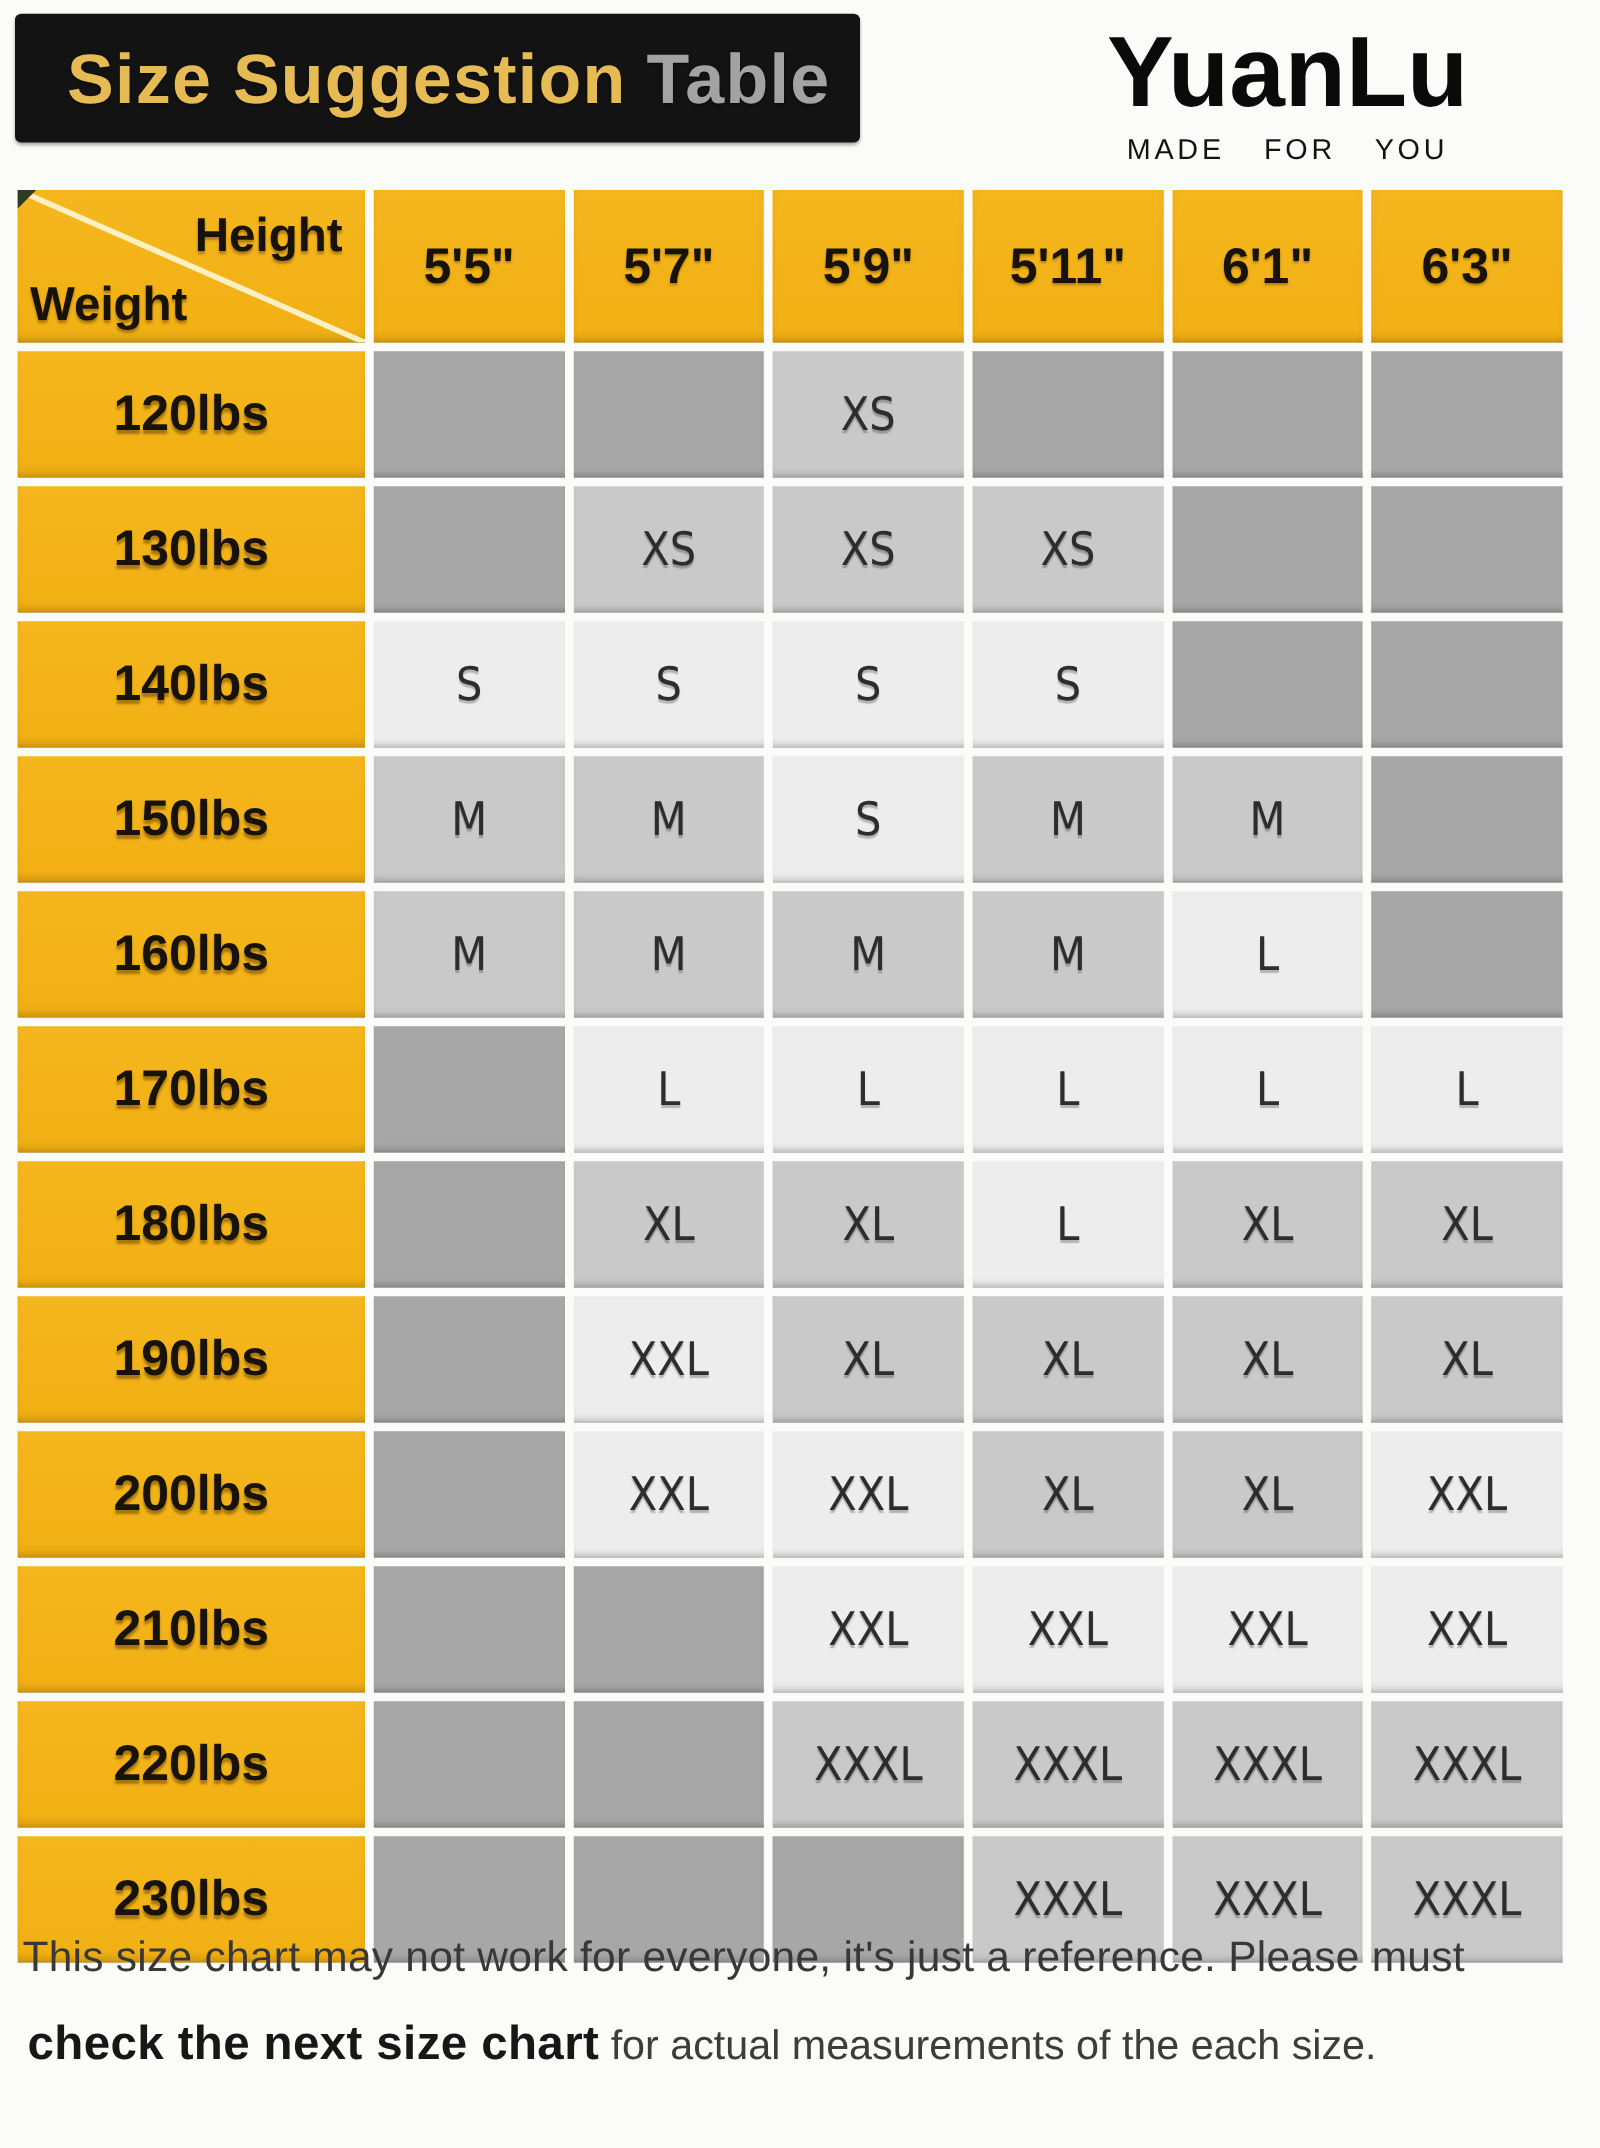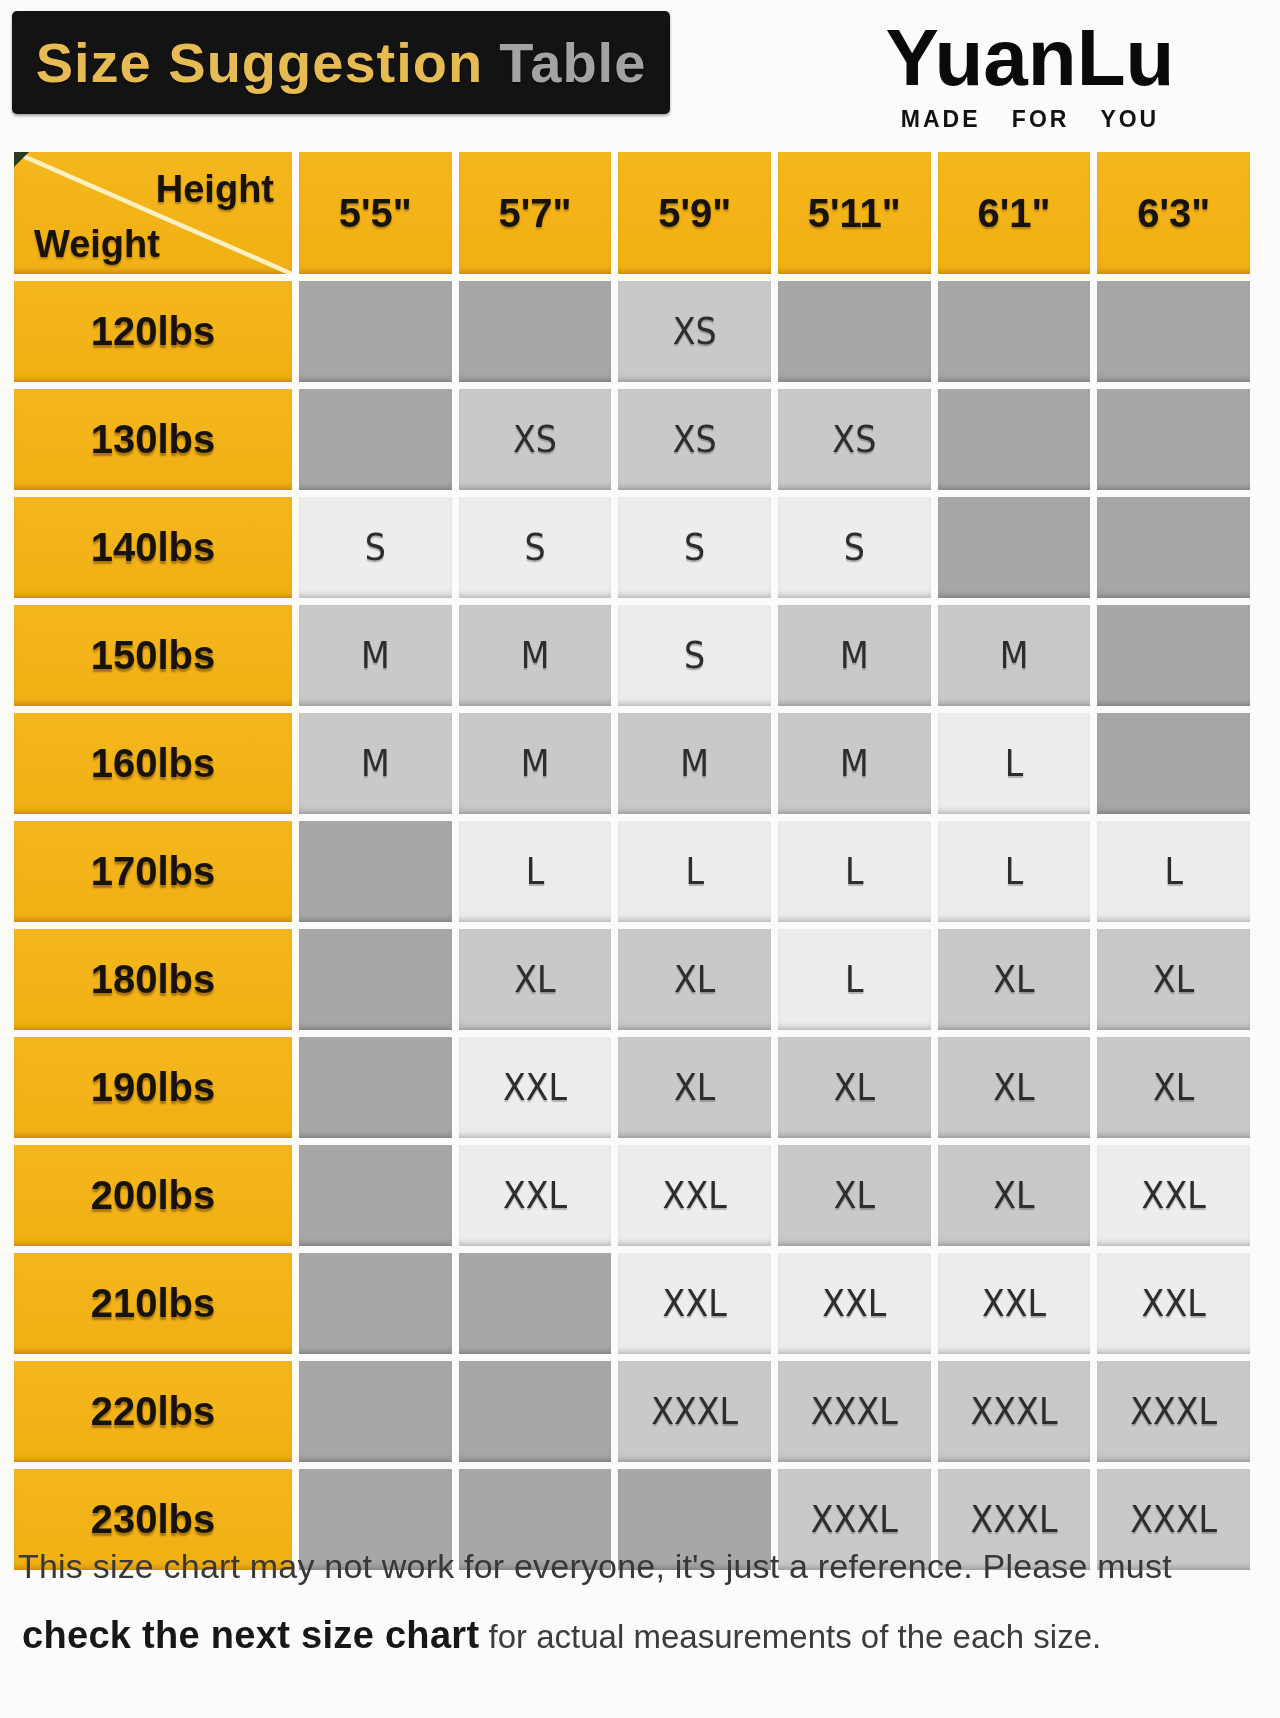--- a/index.html
+++ b/index.html
@@ -12,26 +12,27 @@
   }
   
   .topbar{position:absolute;left:0;top:0;width:1280px;height:150px;}
   .banner{
     position:absolute;left:12px;top:11px;width:658px;height:103px;
     background:var(--banner-bg,#131313);
     border-radius:5px;
     display:flex;align-items:center;justify-content:center;
     font-size:56px;font-weight:bold;letter-spacing:1px;
     box-shadow:0 2px 3px rgba(0,0,0,.35);
+    padding-left:18px;
   }
   .banner .gold{color:var(--title-gold,#E6BB54);text-shadow:0 1px 2px rgba(0,0,0,.6);}
   .banner .white{color:#a3a3a3;margin-left:16px;text-shadow:0 1px 2px rgba(0,0,0,.6);}
   .brand{position:absolute;left:800px;top:16px;width:460px;text-align:center;}
   .brand-name{font-size:80px;line-height:84px;font-weight:800;color:#0A0A0A;letter-spacing:0;}
-  .brand-tag{font-size:23px;font-weight:bold;color:#121212;letter-spacing:3px;word-spacing:22px;margin-top:6px;}
+  .brand-tag{font-size:23px;font-weight:normal;color:#121212;letter-spacing:3px;word-spacing:22px;margin-top:6px;}
   
   .grid{
     position:absolute;left:14px;top:152px;width:1236px;
     display:grid;
     grid-template-columns:278px repeat(6,1fr);
     grid-template-rows:122px repeat(12,101px);
     gap:7px;
   }
   .cell{display:flex;align-items:center;justify-content:center;}
   .yellow{
@@ -48,21 +49,21 @@
     text-shadow:0 2px 1px rgba(0,0,0,.25);
     box-shadow:inset 0 -6px 8px -6px rgba(0,0,0,.4);
   }
   .size-e{background:var(--cell-empty,#A7A7A7);}
   .size-m{background:var(--cell-filled,#C9C9C9);}
   .size-l{background:var(--cell-highlight,#EDEDED);}
   
   .corner-cell{position:relative;overflow:hidden;}
   .corner-cell .diag{position:absolute;inset:0;width:100%;height:100%;}
   .corner-top{position:absolute;top:16px;right:18px;font-size:38px;font-weight:bold;text-shadow:0 2px 2px rgba(70,40,0,.4);}
-  .corner-bottom{position:absolute;bottom:8px;left:20px;font-size:38px;font-weight:bold;text-shadow:0 2px 2px rgba(70,40,0,.4);margin-top:31px;}
+  .corner-bottom{position:absolute;bottom:8px;left:10px;font-size:38px;font-weight:bold;text-shadow:0 2px 2px rgba(70,40,0,.4);margin-top:31px;}
   .corner-notch{position:absolute;top:0;left:0;width:0;height:0;
     border-top:15px solid #2E3A22;border-right:15px solid transparent;}
   
   .footer{position:absolute;left:18px;top:1547px;width:1244px;color:#313131;}
   .foot-line1{font-size:34px;letter-spacing:.2px;margin:0 0 28px 0;color:#383838;}
   .foot-line2{font-size:33px;margin:4px;color:#3C3C3C;}
   .foot-line2 b{font-size:38px;color:#171717;letter-spacing:.3px;}
 </style>
 </head>
 <body>

